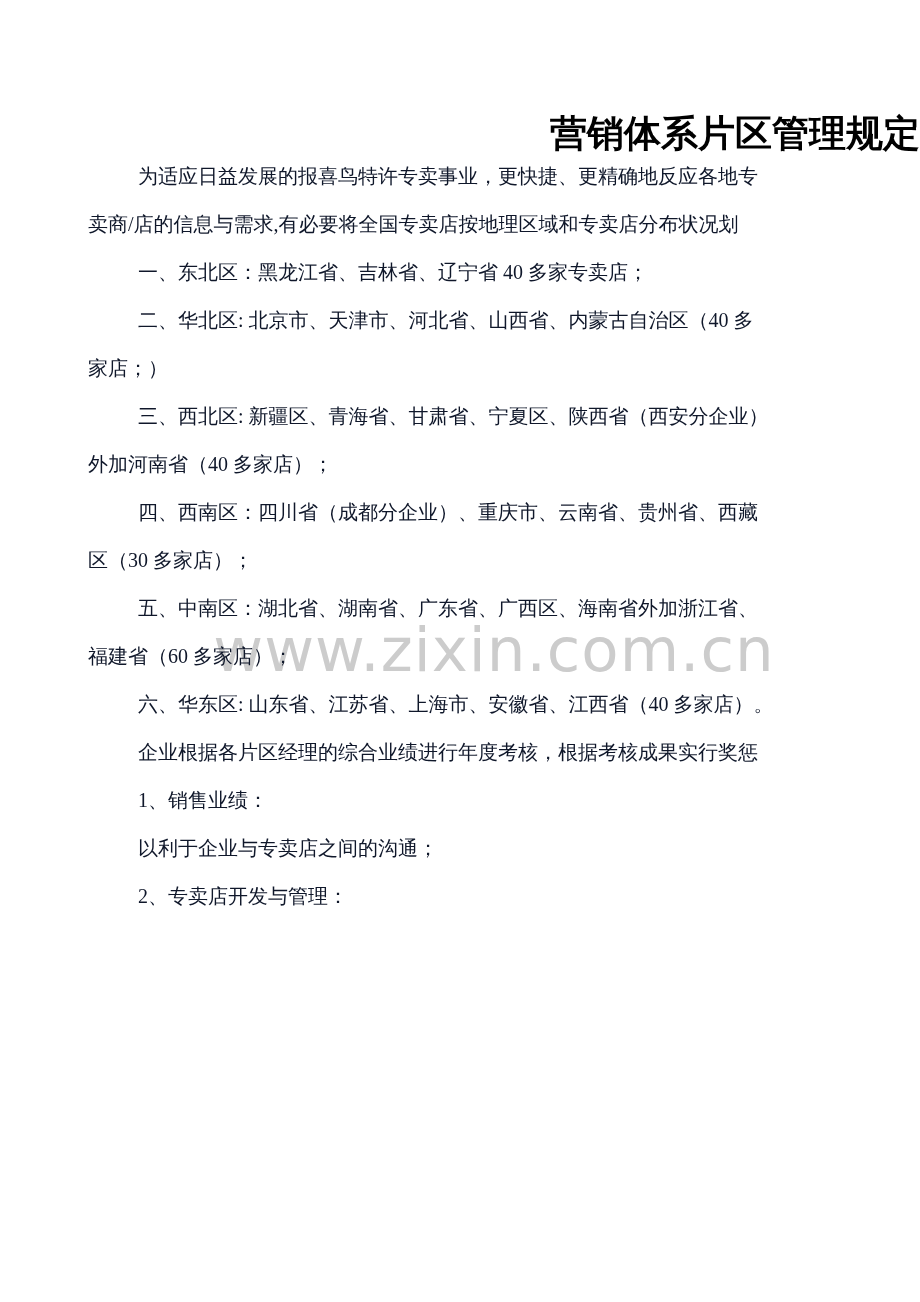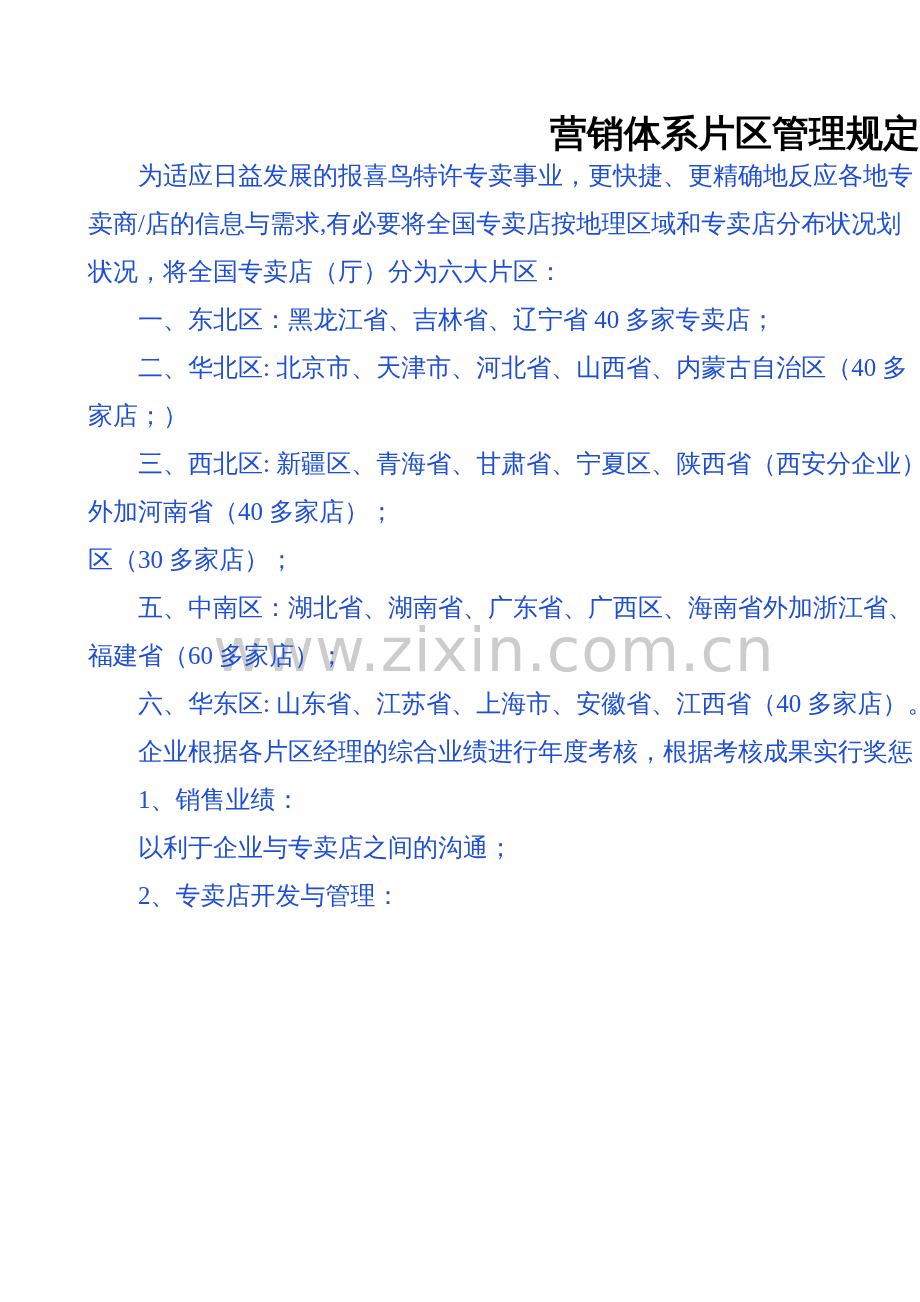--- a/index.html
+++ b/index.html
@@ -47,46 +47,46 @@
   .content {
     position: absolute;
     top: 152px;
     left: 88px;
     width: 752px;
     z-index: 2;
   }
   .line {
     height: 48px;
     line-height: 48px;
-    font-size: 25px;
+    font-size: 20px;
     white-space: nowrap;
-    color: #1d4ed8;
+    color: #0f172a;
   }
   .line.indent {
     padding-left: 50px;
   }
 </style>
 </head>
 <body>
 
 <div class="page" style="background: rgb(255, 255, 255); color: rgb(0, 0, 0);">
   <div class="watermark" style="color: rgb(204, 204, 204);">www.zixin.com.cn</div>
 
   <h1 class="doc-title">营销体系片区管理规定</h1>
 
   <div class="content">
 
   <div class="line indent">为适应日益发展的报喜鸟特许专卖事业，更快捷、更精确地反应各地专</div>
       <div class="line">卖商/店的信息与需求,有必要将全国专卖店按地理区域和专卖店分布状况划</div>
-      <div class="line">状况，将全国专卖店（厅）分为六大片区：</div>
       <div class="line indent">一、东北区：黑龙江省、吉林省、辽宁省 40 多家专卖店；</div>
       <div class="line indent">二、华北区: 北京市、天津市、河北省、山西省、内蒙古自治区（40 多</div>
       <div class="line">家店；）</div>
       <div class="line indent">三、西北区: 新疆区、青海省、甘肃省、宁夏区、陕西省（西安分企业）</div>
       <div class="line">外加河南省（40 多家店）；</div>
+      <div class="line indent">四、西南区：四川省（成都分企业）、重庆市、云南省、贵州省、西藏</div>
       <div class="line">区（30 多家店）；</div>
       <div class="line indent">五、中南区：湖北省、湖南省、广东省、广西区、海南省外加浙江省、</div>
       <div class="line">福建省（60 多家店）；</div>
       <div class="line indent">六、华东区: 山东省、江苏省、上海市、安徽省、江西省（40 多家店）。</div>
       <div class="line indent">企业根据各片区经理的综合业绩进行年度考核，根据考核成果实行奖惩</div>
       <div class="line indent">1、销售业绩：</div>
       <div class="line indent">以利于企业与专卖店之间的沟通；</div>
       <div class="line indent">2、专卖店开发与管理：</div>
     </div>
 </div>

